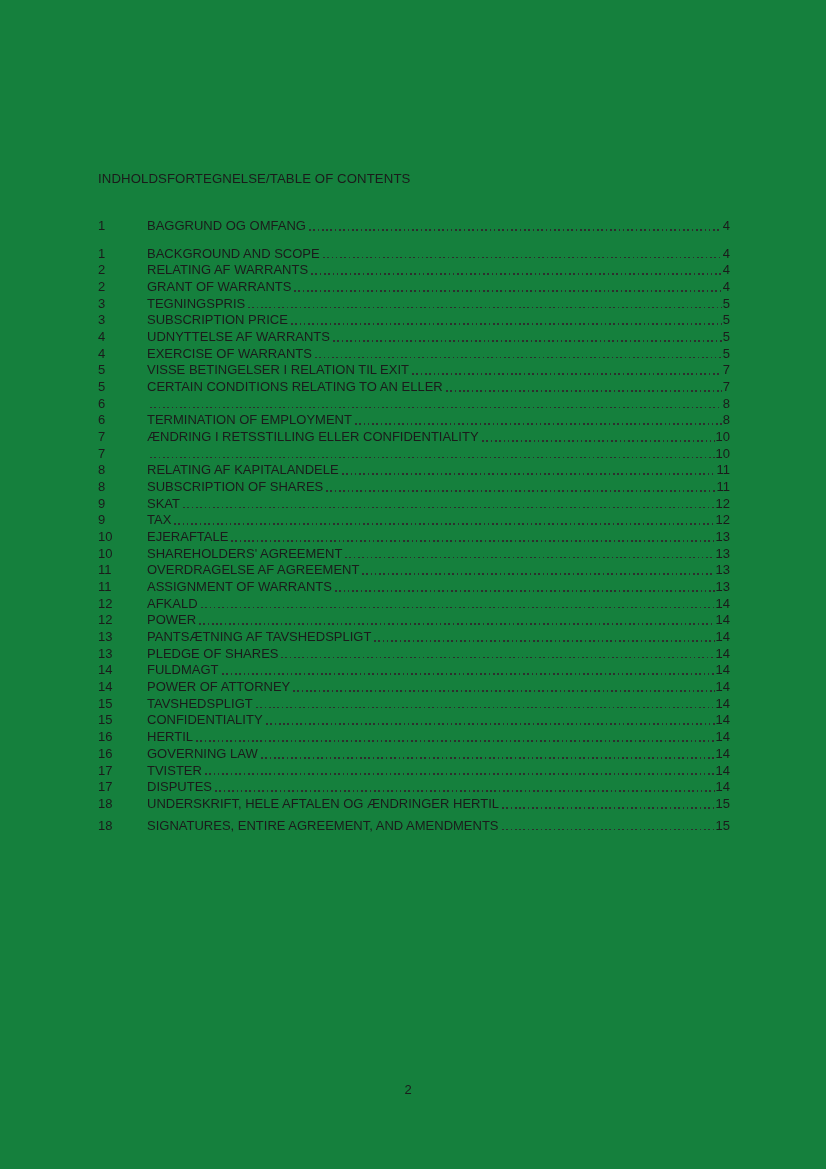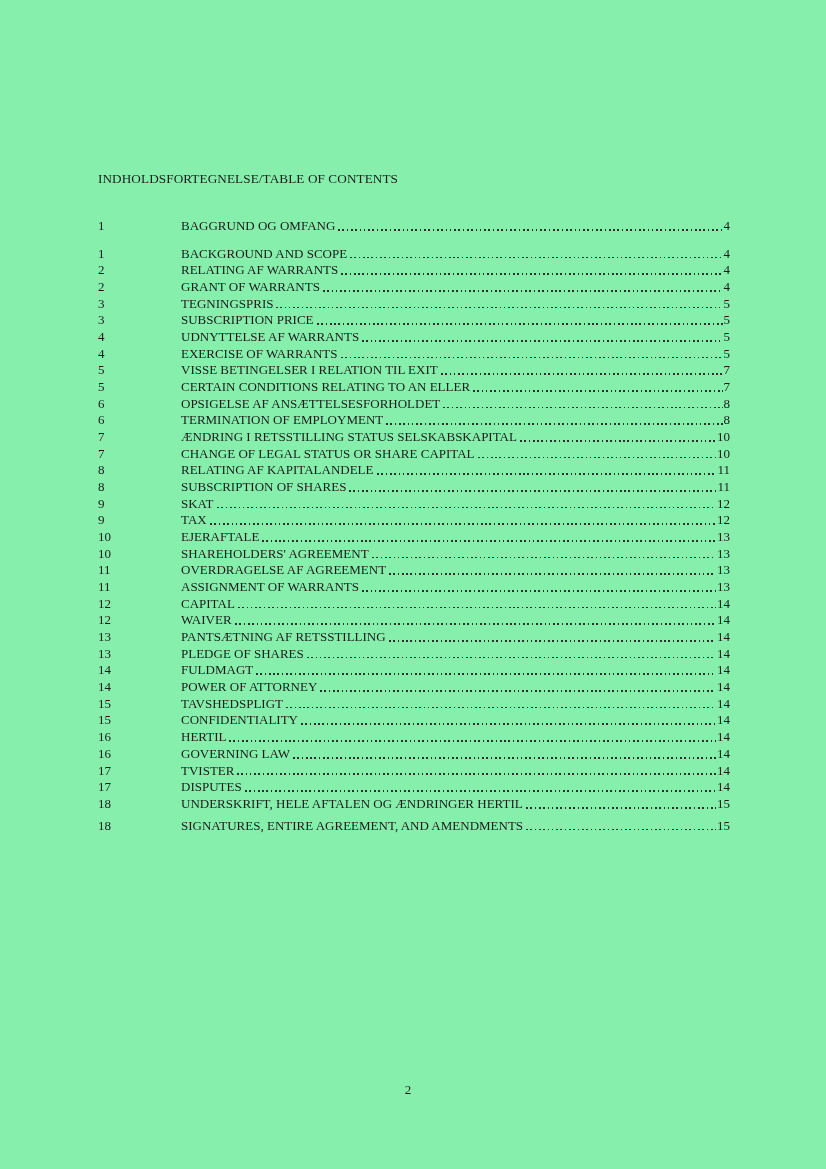--- a/index.html
+++ b/index.html
@@ -4,22 +4,22 @@
 <style>
   html, body {
     margin: 0;
     padding: 0;
     background: #ffffff;
   }
   .page {
     position: relative;
     width: 826px;
     height: 1169px;
-    background: #86efac;
-    font-family: Liberation Serif, serif;
+    background: #15803d;
+    font-family: Liberation Sans, sans-serif;
     color: #1b1b1b;
     overflow: hidden;
   }
   .heading {
     position: absolute;
     left: 98px;
     top: 171px;
     margin: 0;
     font-size: 13.2px;
     font-weight: normal;
@@ -39,21 +39,20 @@
     white-space: nowrap;
   }
   .toc-row:first-child { margin-bottom: 11px; }
   .toc-row:last-child  { margin-top: 5px; }
   .toc-num {
     flex: none;
     width: 49px;
   }
   .toc-title {
     flex: none;
-    margin-left: 34px;
   }
   .toc-leader {
     flex: 1 1 auto;
     align-self: flex-end;
     height: 1.7px;
     margin: 0 1px 4px 3px;
     background-image: repeating-linear-gradient(
       to right,
       #2e2e2e 0px, #2e2e2e 1.6px,
       transparent 1.6px, transparent 4.3px
@@ -135,39 +134,37 @@
         <span class="toc-page">7</span>
       </div>
       <div class="toc-row">
         <span class="toc-num">5</span>
         <span class="toc-title">CERTAIN CONDITIONS RELATING TO AN ELLER</span>
         <span class="toc-leader"></span>
         <span class="toc-page">7</span>
       </div>
       <div class="toc-row">
         <span class="toc-num">6</span>
-        <span class="toc-title">OPSIGELSE AF ANSÆTTELSESFORHOLDET</span>
         <span class="toc-leader"></span>
         <span class="toc-page">8</span>
       </div>
       <div class="toc-row">
         <span class="toc-num">6</span>
         <span class="toc-title">TERMINATION OF EMPLOYMENT</span>
         <span class="toc-leader"></span>
         <span class="toc-page">8</span>
       </div>
       <div class="toc-row">
         <span class="toc-num">7</span>
-        <span class="toc-title">ÆNDRING I RETSSTILLING STATUS SELSKABSKAPITAL</span>
+        <span class="toc-title">ÆNDRING I RETSSTILLING ELLER CONFIDENTIALITY</span>
         <span class="toc-leader"></span>
         <span class="toc-page">10</span>
       </div>
       <div class="toc-row">
         <span class="toc-num">7</span>
-        <span class="toc-title">CHANGE OF LEGAL STATUS OR SHARE CAPITAL</span>
         <span class="toc-leader"></span>
         <span class="toc-page">10</span>
       </div>
       <div class="toc-row">
         <span class="toc-num">8</span>
         <span class="toc-title">RELATING AF KAPITALANDELE</span>
         <span class="toc-leader"></span>
         <span class="toc-page">11</span>
       </div>
       <div class="toc-row">
@@ -207,33 +204,33 @@
         <span class="toc-page">13</span>
       </div>
       <div class="toc-row">
         <span class="toc-num">11</span>
         <span class="toc-title">ASSIGNMENT OF WARRANTS</span>
         <span class="toc-leader"></span>
         <span class="toc-page">13</span>
       </div>
       <div class="toc-row">
         <span class="toc-num">12</span>
-        <span class="toc-title">CAPITAL</span>
+        <span class="toc-title">AFKALD</span>
         <span class="toc-leader"></span>
         <span class="toc-page">14</span>
       </div>
       <div class="toc-row">
         <span class="toc-num">12</span>
-        <span class="toc-title">WAIVER</span>
+        <span class="toc-title">POWER</span>
         <span class="toc-leader"></span>
         <span class="toc-page">14</span>
       </div>
       <div class="toc-row">
         <span class="toc-num">13</span>
-        <span class="toc-title">PANTSÆTNING AF RETSSTILLING</span>
+        <span class="toc-title">PANTSÆTNING AF TAVSHEDSPLIGT</span>
         <span class="toc-leader"></span>
         <span class="toc-page">14</span>
       </div>
       <div class="toc-row">
         <span class="toc-num">13</span>
         <span class="toc-title">PLEDGE OF SHARES</span>
         <span class="toc-leader"></span>
         <span class="toc-page">14</span>
       </div>
       <div class="toc-row">

